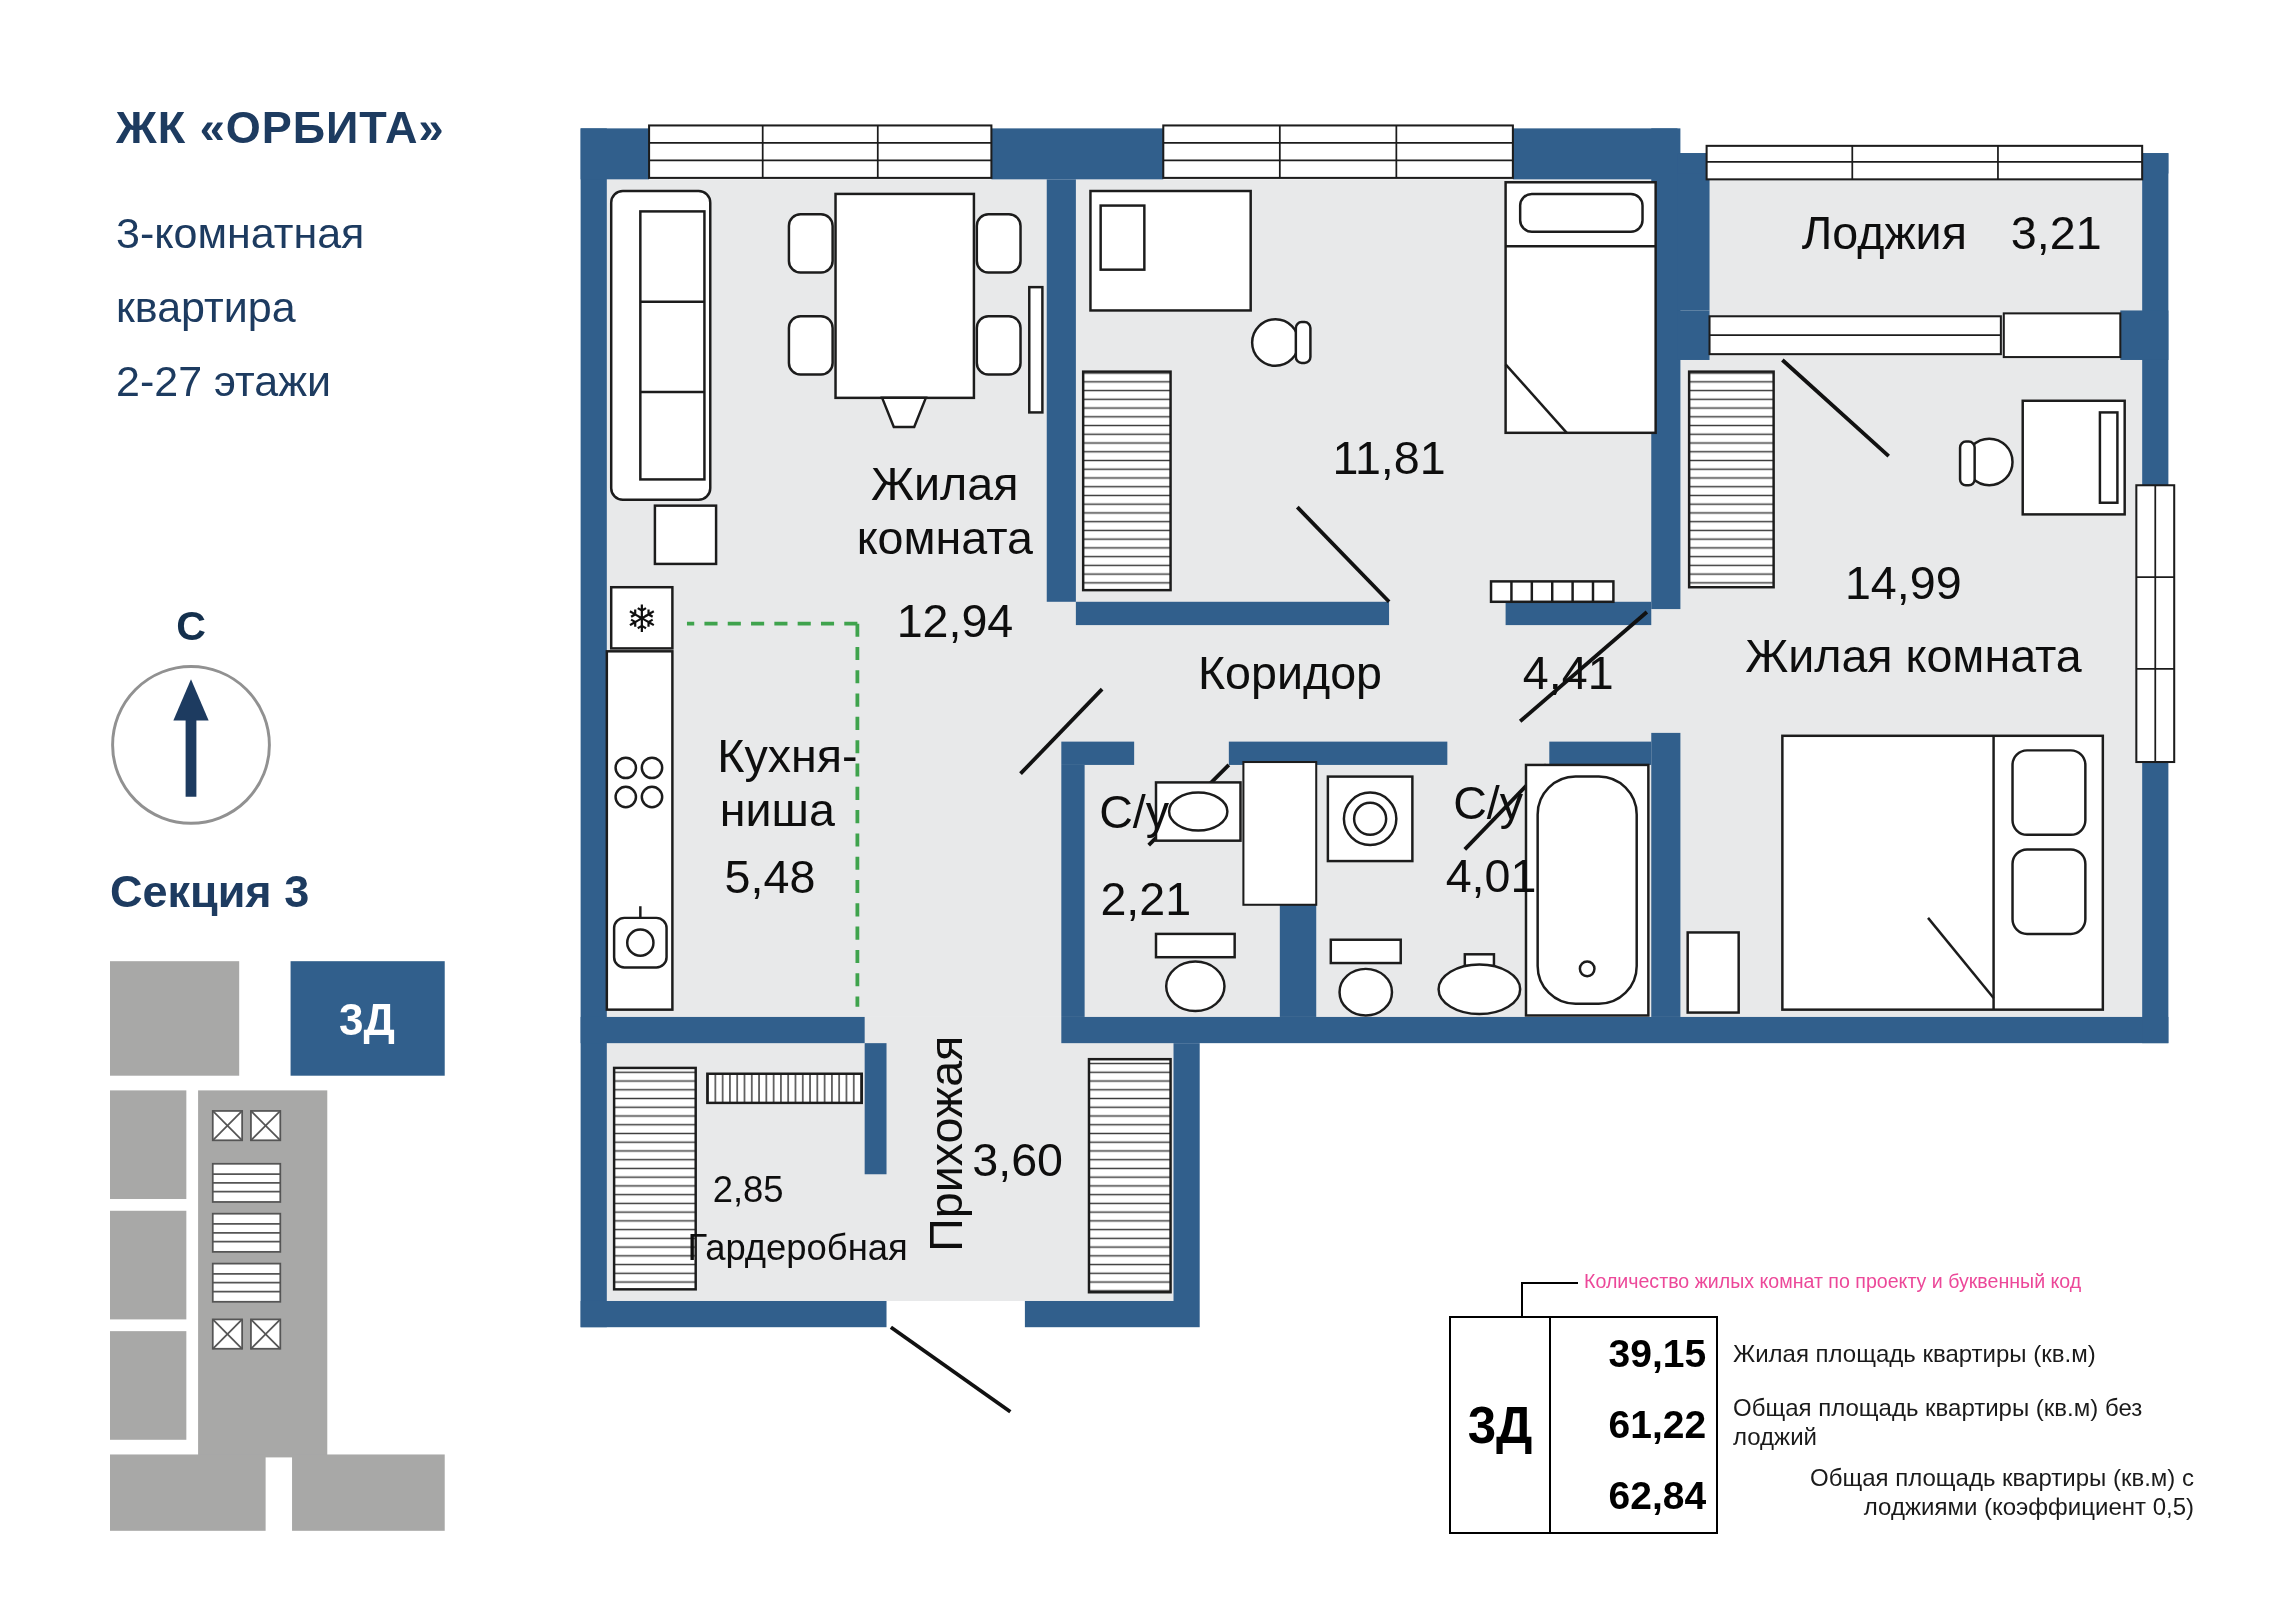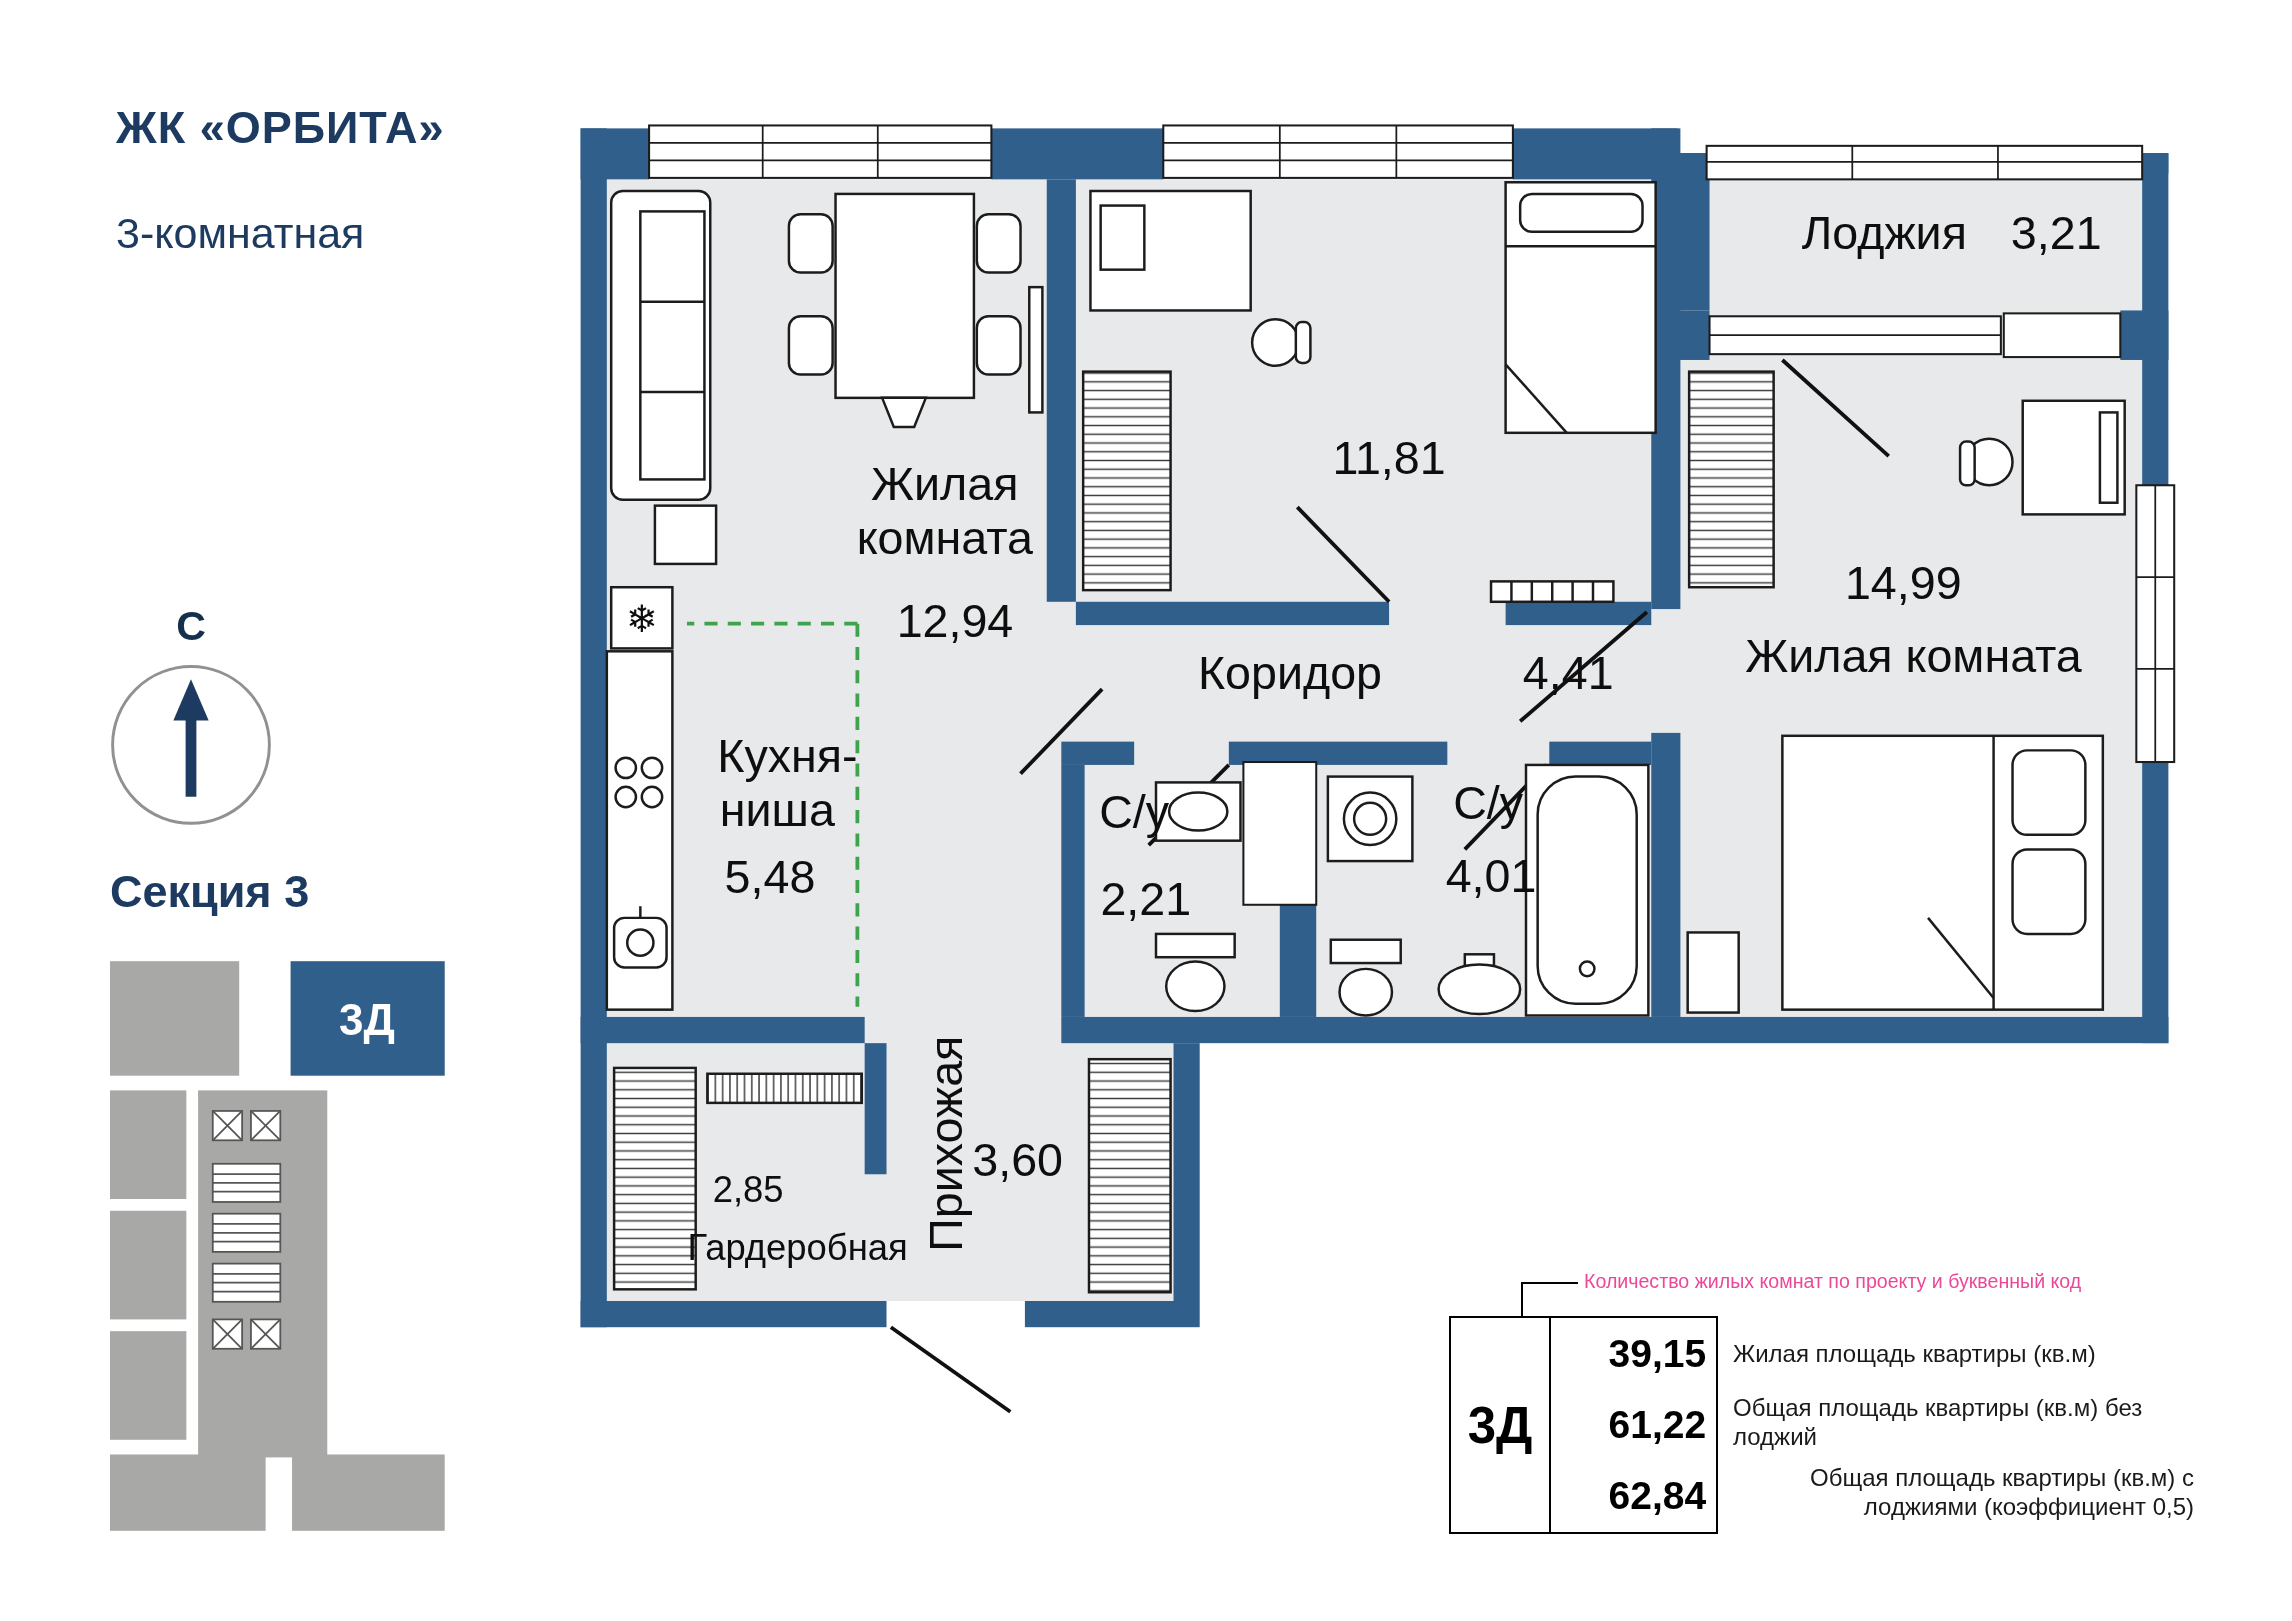--- a/index.html
+++ b/index.html
@@ -41,20 +41,22 @@
   .rl2{top:1423px;}
   .rl3{top:1493px;text-align:right;}
 </style>
 </head>
 <body>
 
 <div class="abs brand">ЖК «ОРБИТА»</div>
 
 <div class="abs subtitle">
   <div>3-комнатная</div>
+  <div>квартира</div>
+  <div>2-27 этажи</div>
 </div>
 
 <svg class="abs" style="left:93px;top:583px;width:196px;height:265px;" viewBox="0 0 200 270">
   <text x="100" y="58" text-anchor="middle" style="font-size:42px;font-weight:bold;fill:#14304d;">С</text>
   <circle cx="100" cy="165" r="80" fill="none" stroke="#919191" stroke-width="3"></circle>
   <g>
     <line x1="100" y1="218" x2="100" y2="130" stroke="#1d3b60" stroke-width="11"></line>
     <polygon points="100,98 82,140 118,140" fill="#1d3b60"></polygon>
   </g>
 </svg>

